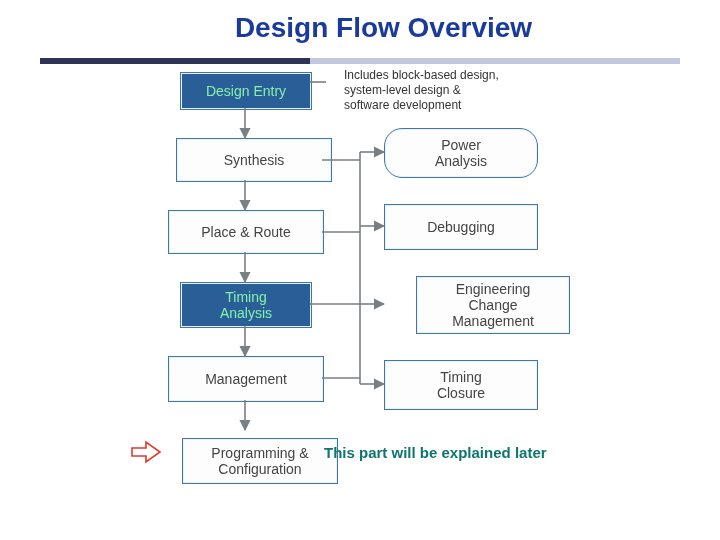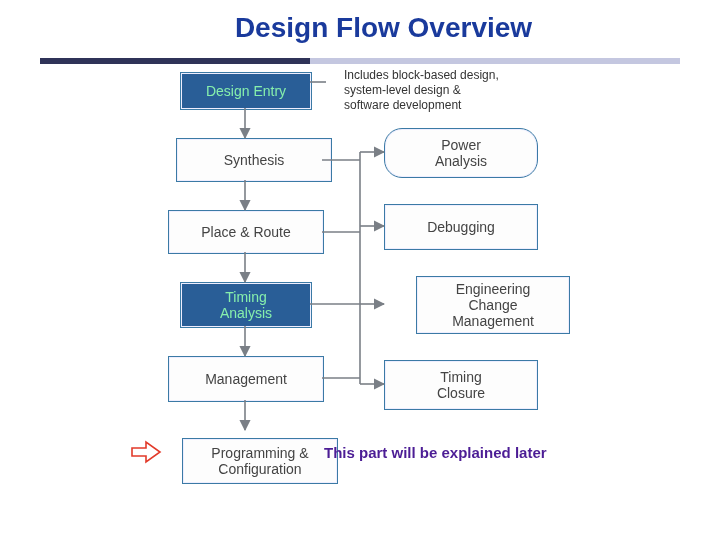--- a/index.html
+++ b/index.html
@@ -82,21 +82,21 @@
     font-size: 12px;
     color: #333;
     line-height: 1.25;
   }
 
   .caption {
     position: absolute;
     font-family: "Trebuchet MS", "Segoe UI", sans-serif;
     font-weight: bold;
     font-size: 15px;
-    color: #4c1d95;
+    color: #0f766e;
   }
 
   .pagenum {
     position: absolute;
     bottom: 18px;
     right: 24px;
     font-family: Arial, sans-serif;
     font-size: 20px;
     color: #0c4a6e;
   }

